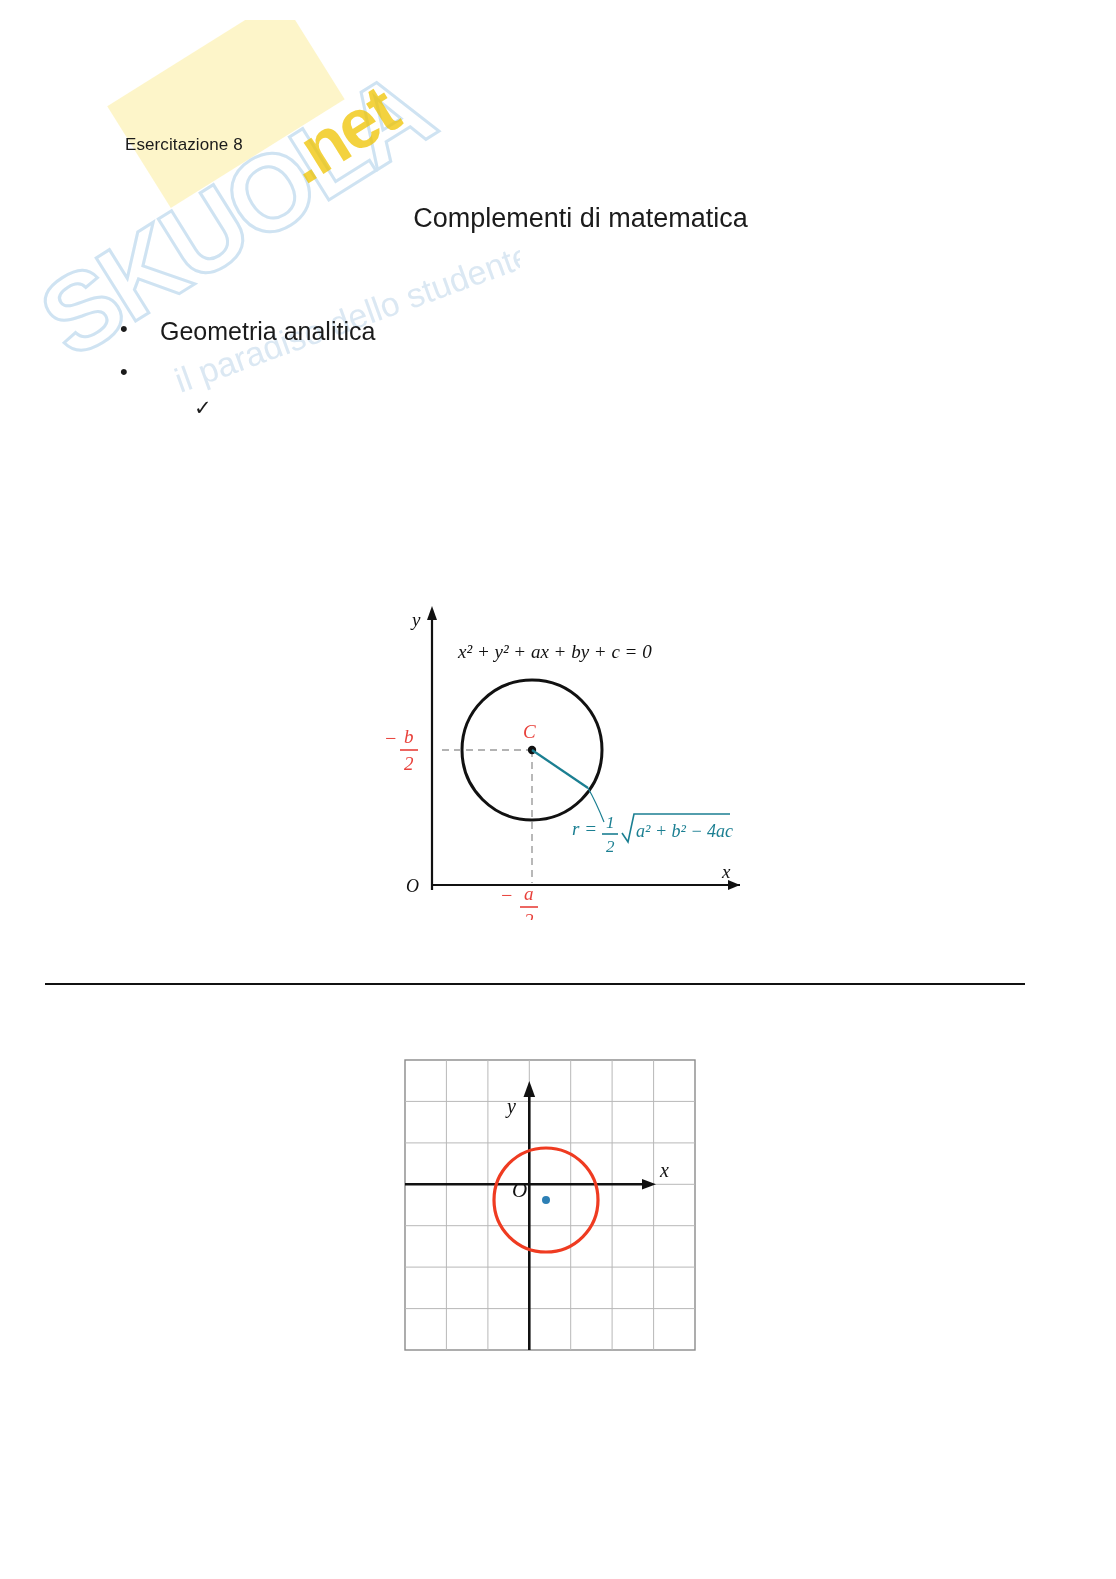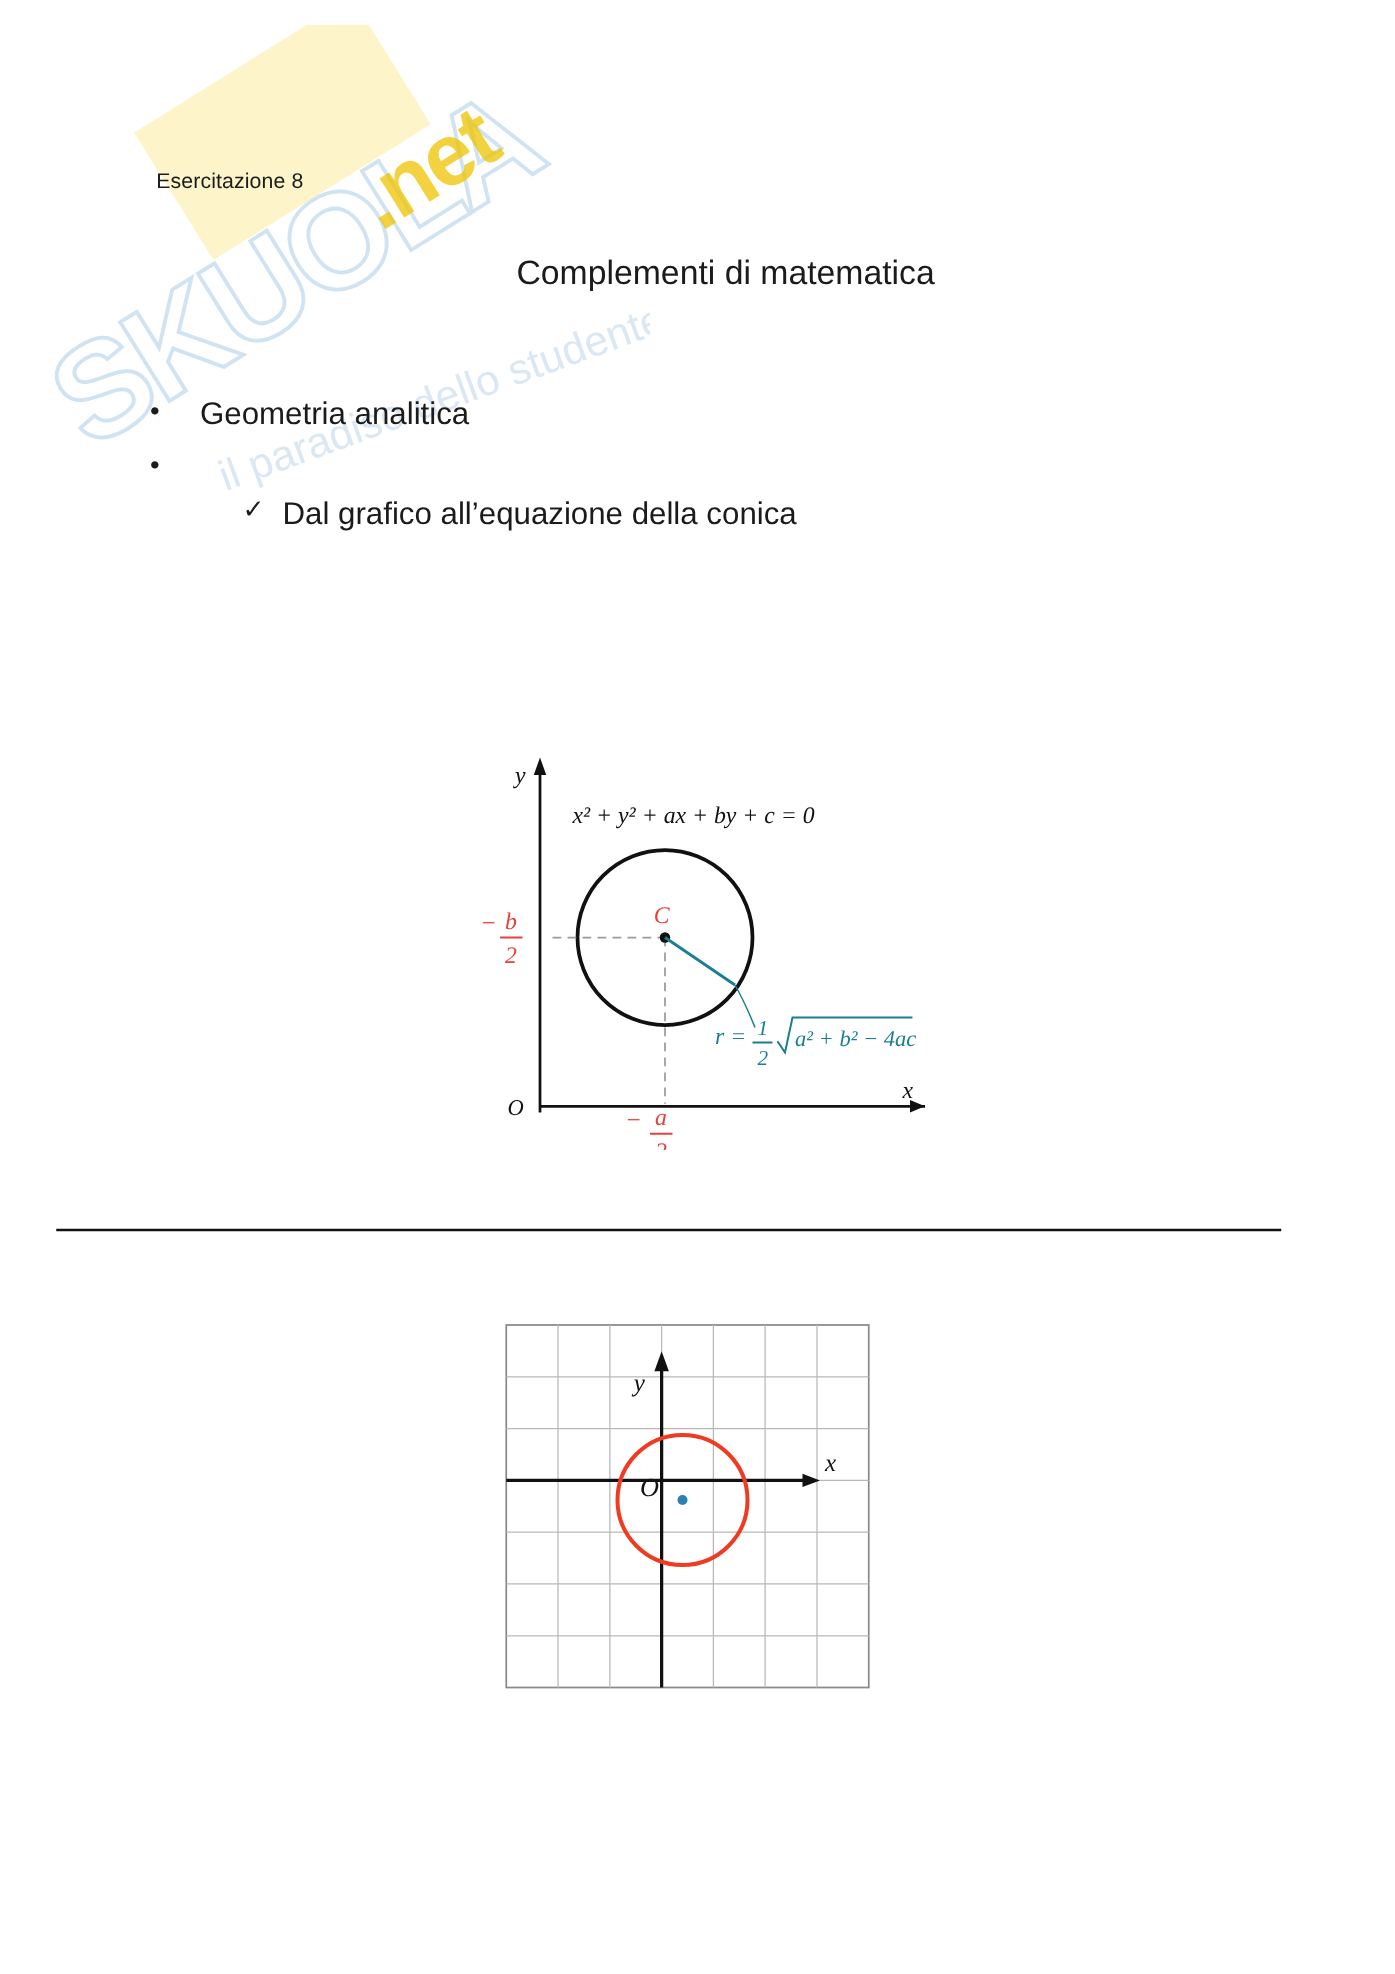--- a/index.html
+++ b/index.html
@@ -132,21 +132,20 @@
   <div class="bullets">
     <div class="bullet-row level-1">
       <span class="bullet-mark">•</span>
       <span class="bullet-text">Geometria analitica</span>
     </div>
     <div class="bullet-row level-1">
       <span class="bullet-mark">•</span>
     </div>
     <div class="bullet-row level-2">
       <span class="bullet-mark">✓</span>
-      <span class="bullet-text">Dal grafico all’equazione della conica</span>
     </div>
   </div>
 
   <svg class="figure-one" viewBox="0 0 400 330">
 
     <g>
       <line x1="62" y1="295" x2="370" y2="295" stroke="#111" stroke-width="2.2"></line>
       <polygon points="370,295 358,290 358,300" fill="#111"></polygon>
       <line x1="62" y1="300" x2="62" y2="22" stroke="#111" stroke-width="2.2"></line>
       <polygon points="62,16 57,30 67,30" fill="#111"></polygon>

